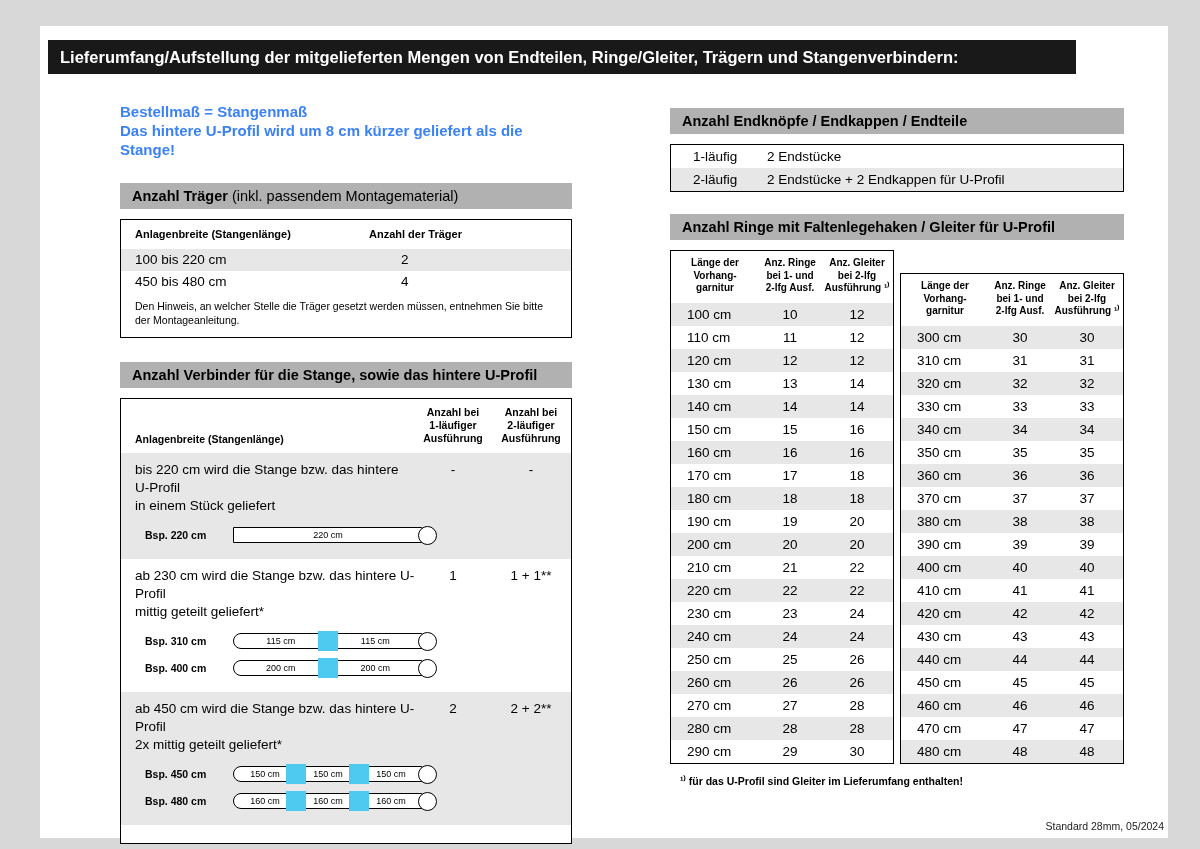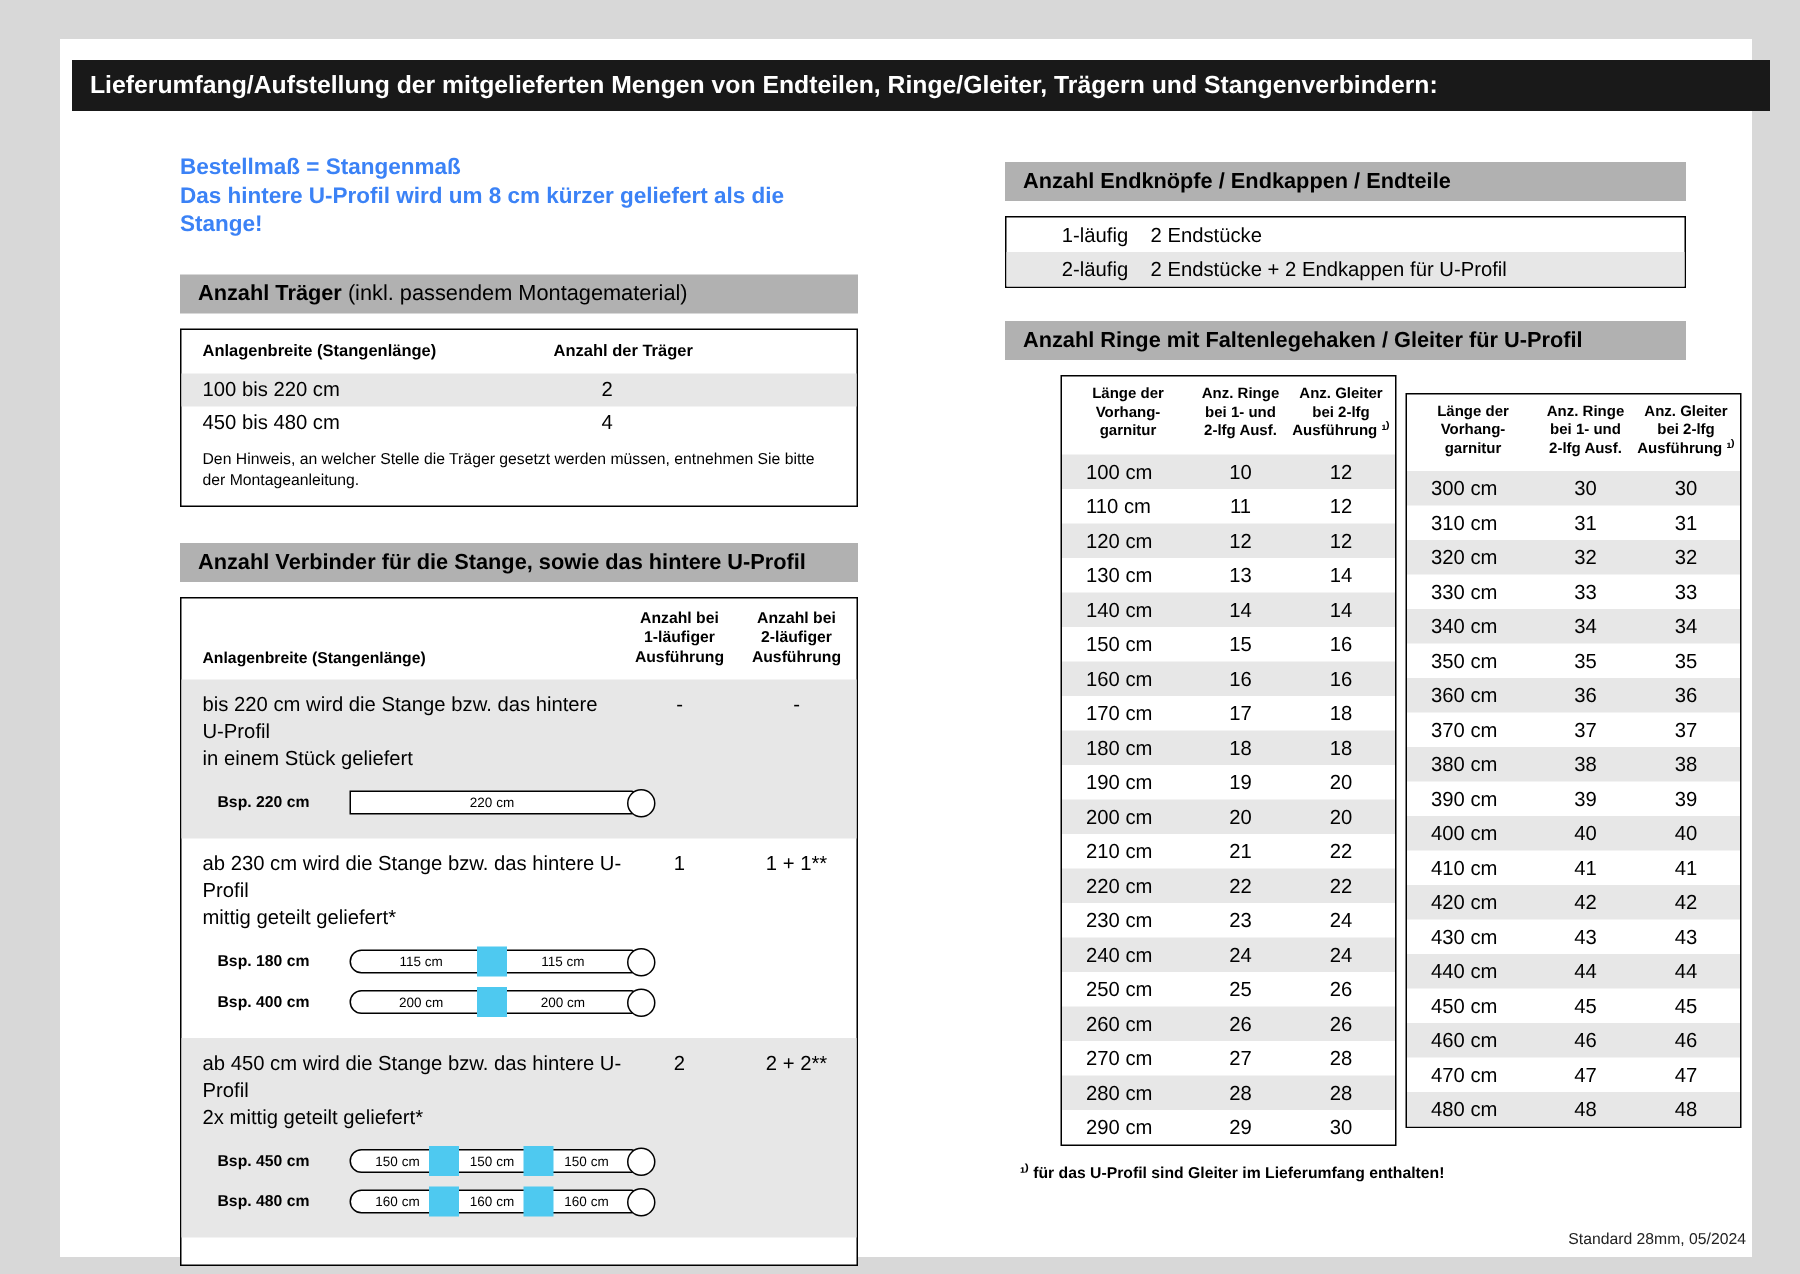--- a/index.html
+++ b/index.html
@@ -1,20 +1,20 @@
 <!DOCTYPE html>
 <html><head>
 <meta charset="utf-8">
 <style>
   * { margin:0; padding:0; box-sizing:border-box; }
   body { font-family:"Liberation Sans", sans-serif; color:#000; }
   .page { position:relative; width:1200px; height:849px; background:#d8d8d8; overflow:hidden; }
   .sheet { position:absolute; left:40px; top:26px; width:1128px; height:812px; background:#ffffff; }
 
-  .titlebar { position:absolute; left:8px; top:14px; width:1132px; height:34px; background:#191919; color:#fff;
+  .titlebar { position:absolute; left:8px; top:14px; width:1028px; height:34px; background:#191919; color:#fff;
               font-size:16.5px; font-weight:bold; line-height:34px; padding-left:12px; white-space:nowrap; overflow:hidden; }
 
   .col-left  { position:absolute; left:80px;  top:64px; width:452px; }
   .col-right { position:absolute; left:630px; top:64px; width:454px; }
 
   .notice { margin-top:12px; color:#3b82f6; font-weight:bold; font-size:15px; line-height:19px; }
 
   .secbar { background:#b1b1b1; height:26px; line-height:26px; padding-left:12px; font-size:14.5px; font-weight:bold; white-space:nowrap; overflow:hidden; }
   .secbar .norm { font-weight:normal; }
   .mt24 { margin-top:24px; } .mt22 { margin-top:22px; } .mt18 { margin-top:18px; } .mt10 { margin-top:10px; }
@@ -47,24 +47,24 @@
   .rod-seg + .rod-seg { margin-left:-1px; }
   .rod-seg:first-child { border-radius:8px 0 0 8px; }
   .rod-seg:last-child  { border-radius:0 2px 2px 0; }
   .rod-seg + .rod-seg::before { content:""; position:absolute; left:-11px; top:-3px; width:20px; height:20px; background:#4ec9f0; z-index:2; }
   .endknob { width:19px; height:19px; border:1px solid #000; border-radius:50%; background:#fff; margin-left:-5px; position:relative; z-index:3; flex:none; }
   .vnotes { padding:8px 14px 10px; font-size:10.5px; line-height:13.5px; }
 
   
   .erow { display:grid; grid-template-columns:96px 1fr; height:23px; line-height:23px; font-size:13.5px; }
   .erows > .erow:nth-child(even) { background:#e7e7e7; }
-  .erow > :first-child { padding-left:22px;text-align:center; }
+  .erow > :first-child { padding-left:22px; }
 
   
-  .ringwrap { display:flex; gap:6px; margin-top:10px; align-items:center;margin-left:37px; }
+  .ringwrap { display:flex; gap:6px; margin-top:10px; align-items:flex-end; }
   .ringtable { width:224px; border:1px solid #000; background:#fff; }
   .rhead { display:grid; grid-template-columns:88px 62px 72px; padding:6px 0 8px; }
   .rhead .rh { font-size:10px; font-weight:bold; text-align:center; white-space:pre-line; line-height:12.5px; }
   .rrow { display:grid; grid-template-columns:88px 62px 72px; height:23px; line-height:23px; font-size:13.5px; }
   .rrows > .rrow:nth-child(odd) { background:#e7e7e7; }
   .rrow > :first-child { padding-left:16px; text-align:left; }
   .rrow > span { text-align:center; }
   .ringnote { margin-top:10px; padding-left:10px; font-size:10.5px; font-weight:bold; }
 
   .version { position:absolute; right:4px; bottom:6px; font-size:10.5px; color:#222;padding-left:40px; }
@@ -144,21 +144,21 @@
 
         <div class="vblock">
           <div class="vrow">
             <div class="vtext">ab 230 cm wird die Stange bzw. das hintere U-Profil
 mittig geteilt geliefert*</div>
             <div class="vcount">1</div>
             <div class="vcount">1 + 1**</div>
           </div>
           <div class="examples">
             <div class="example">
-              <span class="bsp">Bsp. 180 cm</span>
+              <span class="bsp">Bsp. 310 cm</span>
               <span class="rod">
                   <span class="rod-seg">115 cm</span>
                   <span class="rod-seg">115 cm</span>
                 </span>
               <span class="endknob"></span>
             </div>
             <div class="example">
               <span class="bsp">Bsp. 400 cm</span>
               <span class="rod">
                   <span class="rod-seg">200 cm</span>

